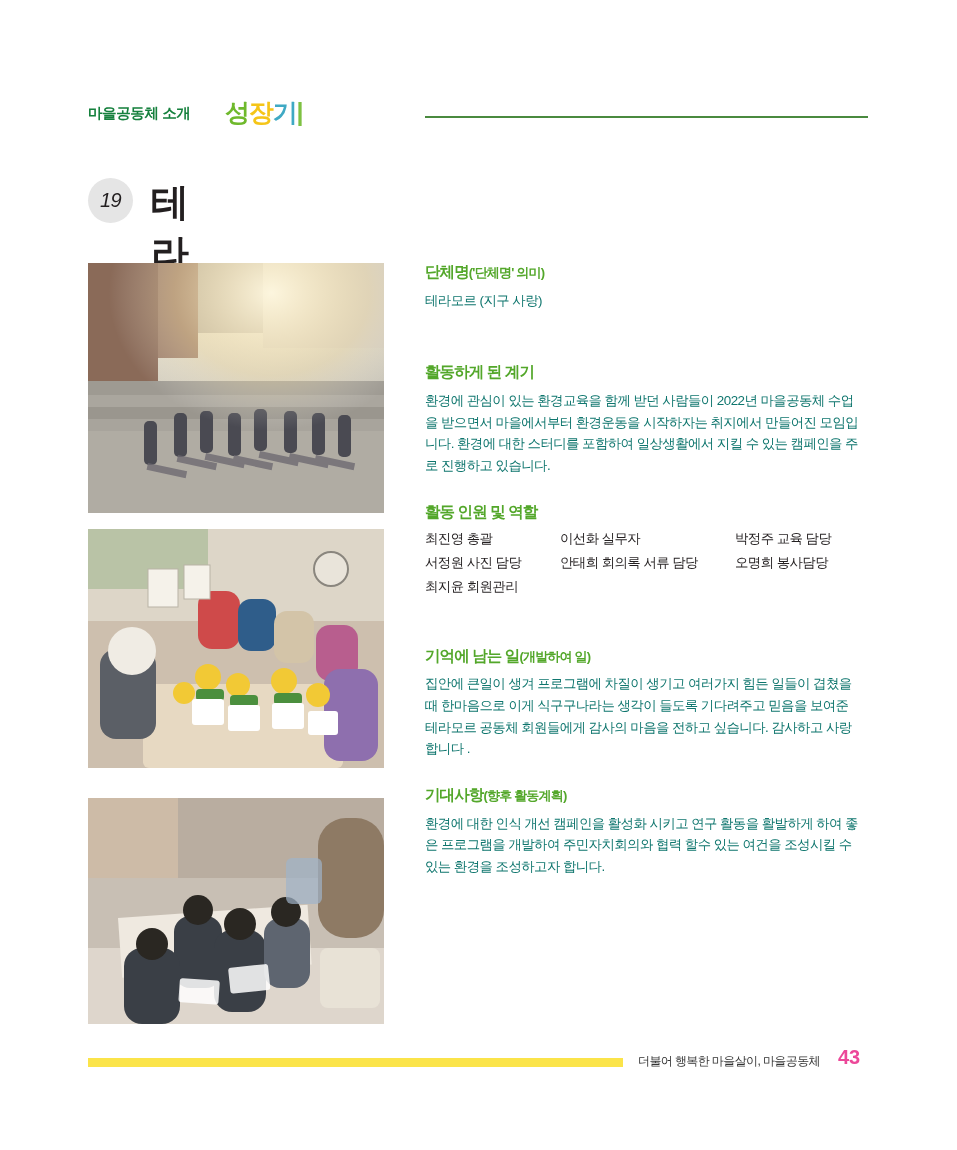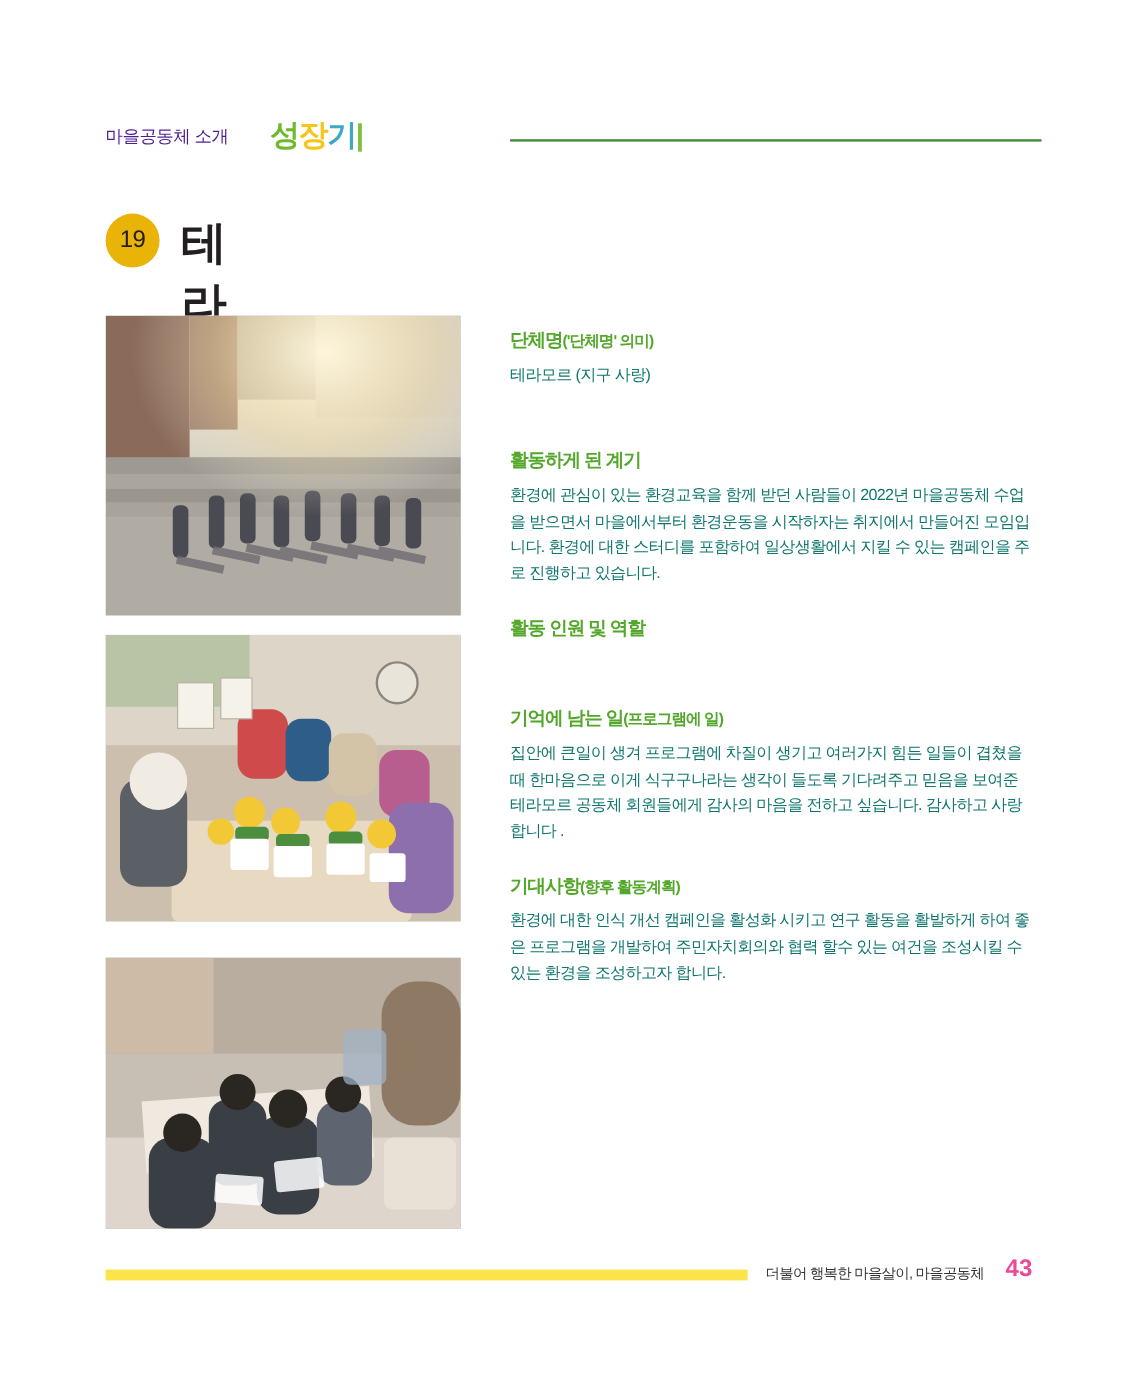--- a/index.html
+++ b/index.html
@@ -25,22 +25,22 @@
     left: 88px;
     top: 96px;
     width: 780px;
     height: 36px;
   }
   .header-label {
     position: absolute;
     left: 0;
     top: 8px;
     font-size: 14.5px;
-    font-weight: 400;
-    color: #4c1d95;
+    font-weight: 700;
+    color: #15803d;
     letter-spacing: -0.4px;
   }
   .header-brand {
     position: absolute;
     left: 117px;
     top: 0px;
     font-size: 25px;
     font-weight: 700;
     letter-spacing: -1.2px;
     margin-left: 20px;
@@ -65,28 +65,29 @@
     top: 178px;
     height: 48px;
   }
   .title-badge {
     position: absolute;
     left: 0;
     top: 0;
     width: 45px;
     height: 45px;
     border-radius: 50%;
-    background: #eab308;
+    background: #e5e5e5;
     color: #231f20;
     font-size: 20px;
     font-weight: 400;
     display: flex;
     align-items: center;
     justify-content: center;
     letter-spacing: -0.5px;
+    font-style: italic;
   }
   .title-text {
     position: absolute;
     left: 63px;
     top: -1px;
     font-size: 38px;
     font-weight: 700;
     letter-spacing: -2px;
     color: #231f20;
   }
@@ -102,21 +103,20 @@
   .photo-2 { top: 529px; width: 296px; height: 239px; }
   .photo-3 { top: 798px; width: 296px; height: 226px; }
   .photo canvas, .photo svg { display: block; }
 
   
   .content {
     position: absolute;
     left: 425px;
     top: 263px;
     width: 435px;
-    margin-top: 12px;
   }
   .sec { margin-bottom: 0; }
   .sec-head {
     font-size: 15.5px;
     font-weight: 700;
     color: #53a72a;
     letter-spacing: -0.9px;
     margin: 0 0 8px 0;
     line-height: 1.2;
   }
@@ -359,29 +359,40 @@
 
     <div class="sec">
       <div class="sec-head">활동하게 된 계기</div>
       <p class="sec-body">환경에 관심이 있는 환경교육을 함께 받던 사람들이 2022년 마을공동체 수업을 받으면서 마을에서부터 환경운동을 시작하자는 취지에서 만들어진 모임입니다. 환경에 대한 스터디를 포함하여 일상생활에서 지킬 수 있는 캠페인을 주로 진행하고 있습니다.</p>
     </div>
 
     <div class="gap-c"></div>
 
     <div class="sec">
       <div class="sec-head">활동 인원 및 역할</div>
+      <div class="members">
+        <span>최진영 총괄</span>
+        <span>이선화 실무자</span>
+        <span>박정주 교육 담당</span>
+        <span>서정원 사진 담당</span>
+        <span>안태희 회의록 서류 담당</span>
+        <span>오명희 봉사담당</span>
+        <span>최지윤 회원관리</span>
+        <span></span>
+        <span></span>
+      </div>
     </div>
 
     <div class="gap-d"></div>
 
 
     <div class="gap-e"></div>
 
     <div class="sec">
-      <div class="sec-head"><span>기억에 남는 일</span><span class="sub">(프로그램에 일)</span></div>
+      <div class="sec-head"><span>기억에 남는 일</span><span class="sub">(개발하여 일)</span></div>
       <p class="sec-body">집안에 큰일이 생겨 프로그램에 차질이 생기고 여러가지 힘든 일들이 겹쳤을 때  한마음으로 이게 식구구나라는 생각이 들도록 기다려주고 믿음을 보여준 테라모르 공동체 회원들에게 감사의 마음을 전하고 싶습니다. 감사하고 사랑합니다 .</p>
     </div>
 
     <div class="gap-f"></div>
 
     <div class="sec">
       <div class="sec-head"><span>기대사항</span><span class="sub">(향후 활동계획)</span></div>
       <p class="sec-body">환경에 대한 인식 개선 캠페인을  활성화 시키고 연구 활동을 활발하게 하여 좋은 프로그램을 개발하여 주민자치회의와 협력 할수 있는 여건을 조성시킬 수 있는 환경을 조성하고자 합니다.</p>
     </div>
 

